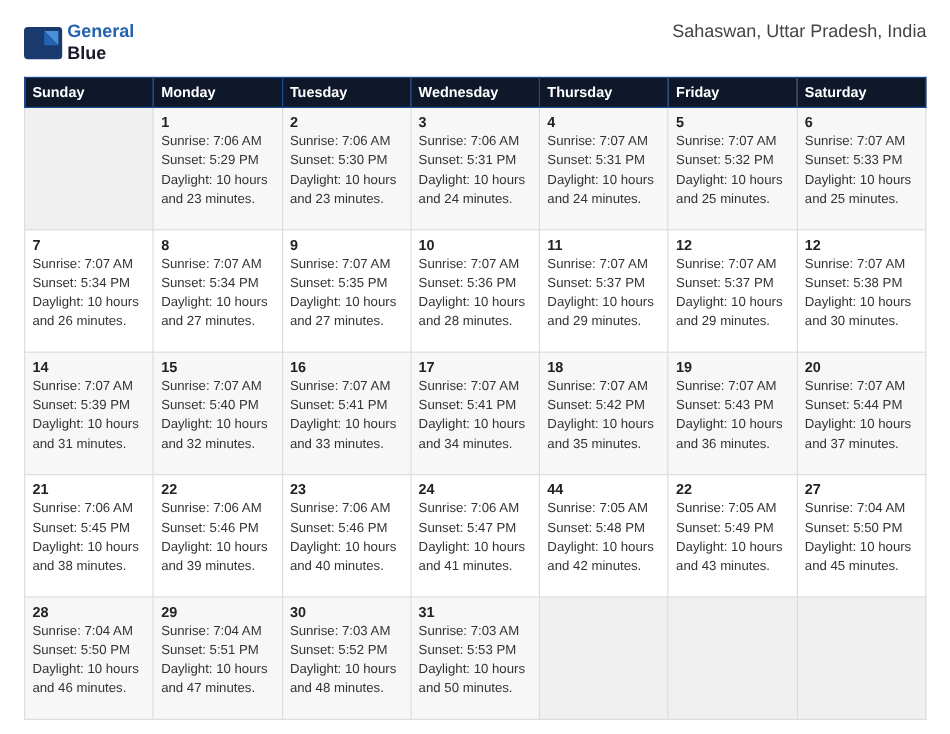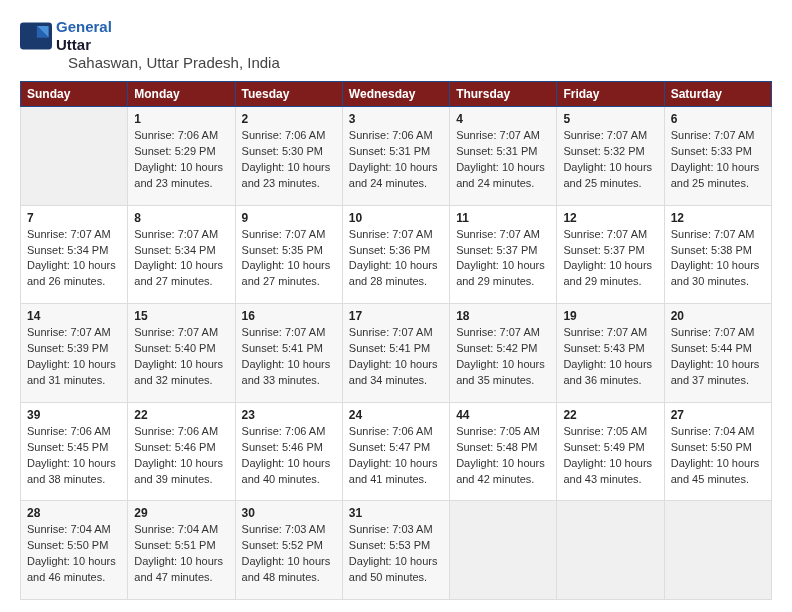--- a/index.html
+++ b/index.html
@@ -12,24 +12,23 @@
     }
     .page {
       width: 792px;
       height: 612px;
       padding: 18px 20px 12px 20px;
       display: flex;
       flex-direction: column;
     }
     .header {
       display: flex;
-      justify-content: flex-end;
+      justify-content: space-between;
       align-items: flex-start;
       margin-bottom: 10px;
-      flex-direction: column;
     }
     .logo {
       display: flex;
       align-items: center;
       gap: 4px;
     }
     .logo-text {
       font-size: 15px;
       font-weight: bold;
       color: #1a1a2e;
@@ -53,21 +52,21 @@
       font-weight: normal;
       color: #444;
       margin-left: 48px;
     }
     table {
       width: 100%;
       border-collapse: collapse;
       flex: 1;
     }
     thead tr th {
-      background: #7f1d1d;
+      background: #0f172a;
       color: #fff;
       font-size: 12px;
       font-weight: bold;
       padding: 5px 6px;
       text-align: left;
       border: 1px solid #1a4a90;
     }
     tbody tr {
       border-bottom: 1px solid #ccc;
     }
@@ -107,21 +106,21 @@
 <div class="page">
   <div class="header">
     <div class="logo">
       <svg class="logo-icon" viewBox="0 0 38 32" xmlns="http://www.w3.org/2000/svg">
         <rect x="0" y="0" width="38" height="32" rx="4" fill="#1a3a6e"></rect>
         <polygon points="20,4 34,4 34,18" fill="#4a90d9"></polygon>
         <polygon points="20,4 34,18 20,18" fill="#2563b0"></polygon>
       </svg>
       <div class="logo-text">
         <div><span class="blue">General</span></div>
-        <div>Uttar</div>
+        <div>Blue</div>
       </div>
     </div>
     <div class="title-block">
       <h2>Sahaswan, Uttar Pradesh, India</h2>
     </div>
   </div>
 
   <table>
     <thead>
       <tr>
@@ -176,21 +175,21 @@
           <td><span class="day-num">17</span>
 <span class="day-info">Sunrise: 7:07 AM<br>Sunset: 5:41 PM<br>Daylight: 10 hours and 34 minutes.</span></td>
           <td><span class="day-num">18</span>
 <span class="day-info">Sunrise: 7:07 AM<br>Sunset: 5:42 PM<br>Daylight: 10 hours and 35 minutes.</span></td>
           <td><span class="day-num">19</span>
 <span class="day-info">Sunrise: 7:07 AM<br>Sunset: 5:43 PM<br>Daylight: 10 hours and 36 minutes.</span></td>
           <td><span class="day-num">20</span>
 <span class="day-info">Sunrise: 7:07 AM<br>Sunset: 5:44 PM<br>Daylight: 10 hours and 37 minutes.</span></td>
         </tr>
         <tr>
-          <td><span class="day-num">39</span>
+          <td><span class="day-num">21</span>
 <span class="day-info">Sunrise: 7:06 AM<br>Sunset: 5:45 PM<br>Daylight: 10 hours and 38 minutes.</span></td>
           <td><span class="day-num">22</span>
 <span class="day-info">Sunrise: 7:06 AM<br>Sunset: 5:46 PM<br>Daylight: 10 hours and 39 minutes.</span></td>
           <td><span class="day-num">23</span>
 <span class="day-info">Sunrise: 7:06 AM<br>Sunset: 5:46 PM<br>Daylight: 10 hours and 40 minutes.</span></td>
           <td><span class="day-num">24</span>
 <span class="day-info">Sunrise: 7:06 AM<br>Sunset: 5:47 PM<br>Daylight: 10 hours and 41 minutes.</span></td>
           <td><span class="day-num">44</span>
 <span class="day-info">Sunrise: 7:05 AM<br>Sunset: 5:48 PM<br>Daylight: 10 hours and 42 minutes.</span></td>
           <td><span class="day-num">22</span>

